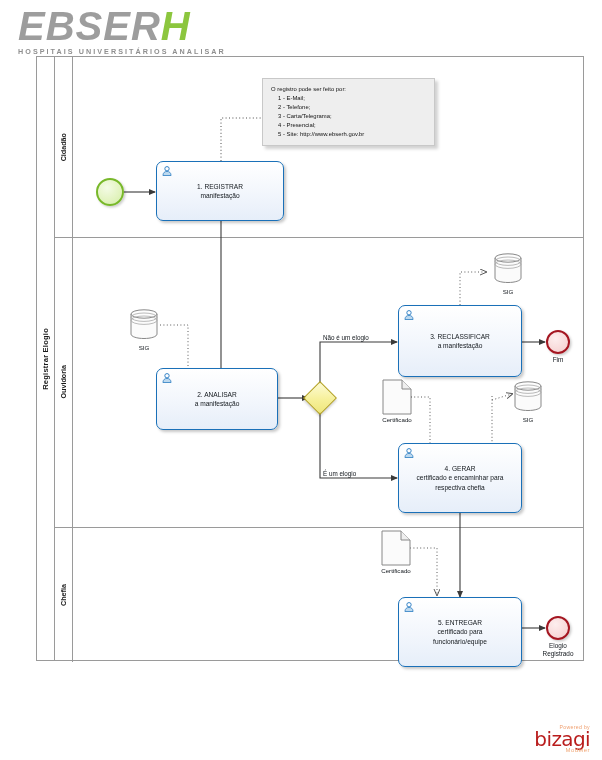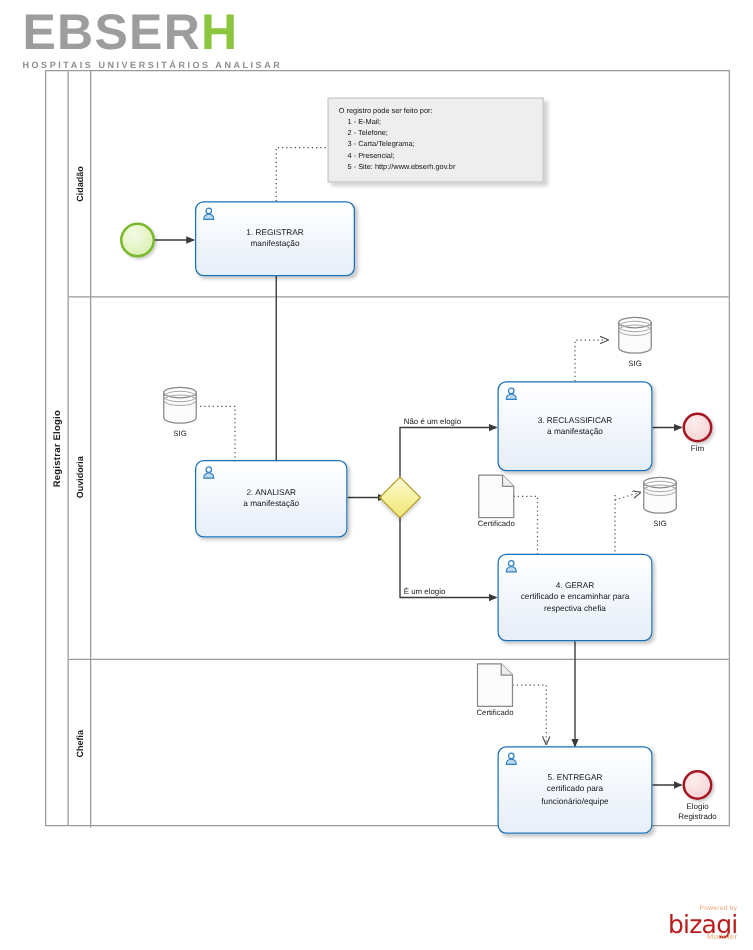--- a/index.html
+++ b/index.html
@@ -1,20 +1,20 @@
 <!DOCTYPE html>
 <html><head>
 <meta charset="utf-8">
 <style>
   html,body{margin:0;padding:0;background:#ffffff;}
   body{width:602px;height:760px;position:relative;font-family:"Liberation Sans",sans-serif;overflow:hidden;}
 
   
   #logo{position:absolute;left:18px;top:6px;width:210px;height:46px;}
-  #logo .wordmark{font-family:"Liberation Sans",sans-serif;font-weight:bold;font-size:40px;letter-spacing:1px;line-height:40px;color:#9d9d9d;}
+  #logo .wordmark{font-family:"Liberation Sans",sans-serif;font-weight:bold;font-size:40px;letter-spacing:1px;line-height:40px;color:#9d9d9d;font-style:italic;}
   #logo .wordmark .green{color:#8cc63e;}
   #logo .sub{font-size:7.2px;letter-spacing:2.05px;color:#8f8f8f;font-weight:bold;margin-top:1px;}
 
   
   #pool{position:absolute;left:36px;top:56px;width:548px;height:605px;border:1px solid #9a9a9a;box-sizing:border-box;background:#fff;}
   #pool-label{position:absolute;left:0;top:0;width:18px;height:100%;border-right:1px solid #9a9a9a;box-sizing:border-box;display:flex;align-items:center;justify-content:center;}
   #pool-label span{writing-mode:vertical-rl;transform:rotate(180deg);font-size:7.6px;font-weight:bold;color:#1a1a1a;letter-spacing:.2px;white-space:nowrap;}
 
   .lane{position:absolute;left:18px;box-sizing:border-box;}
   .lane-head{position:absolute;left:0;top:0;width:18px;height:100%;border-right:1px solid #9a9a9a;box-sizing:border-box;display:flex;align-items:center;justify-content:center;}

